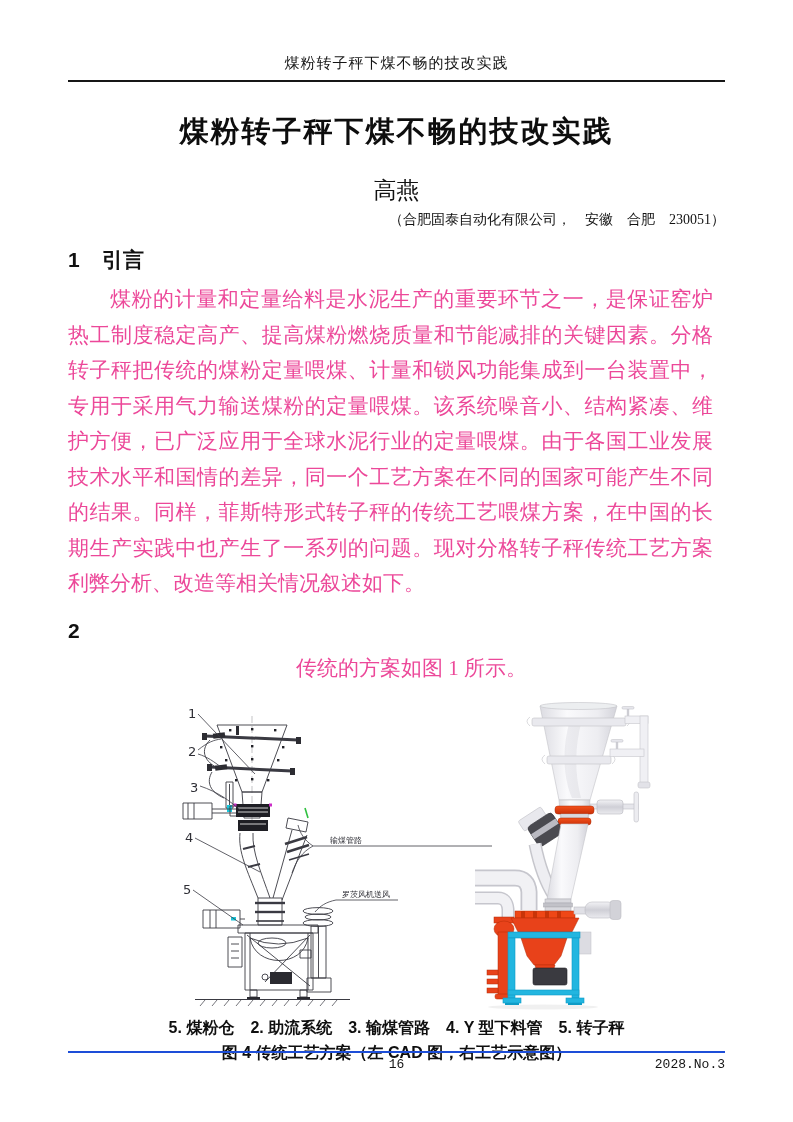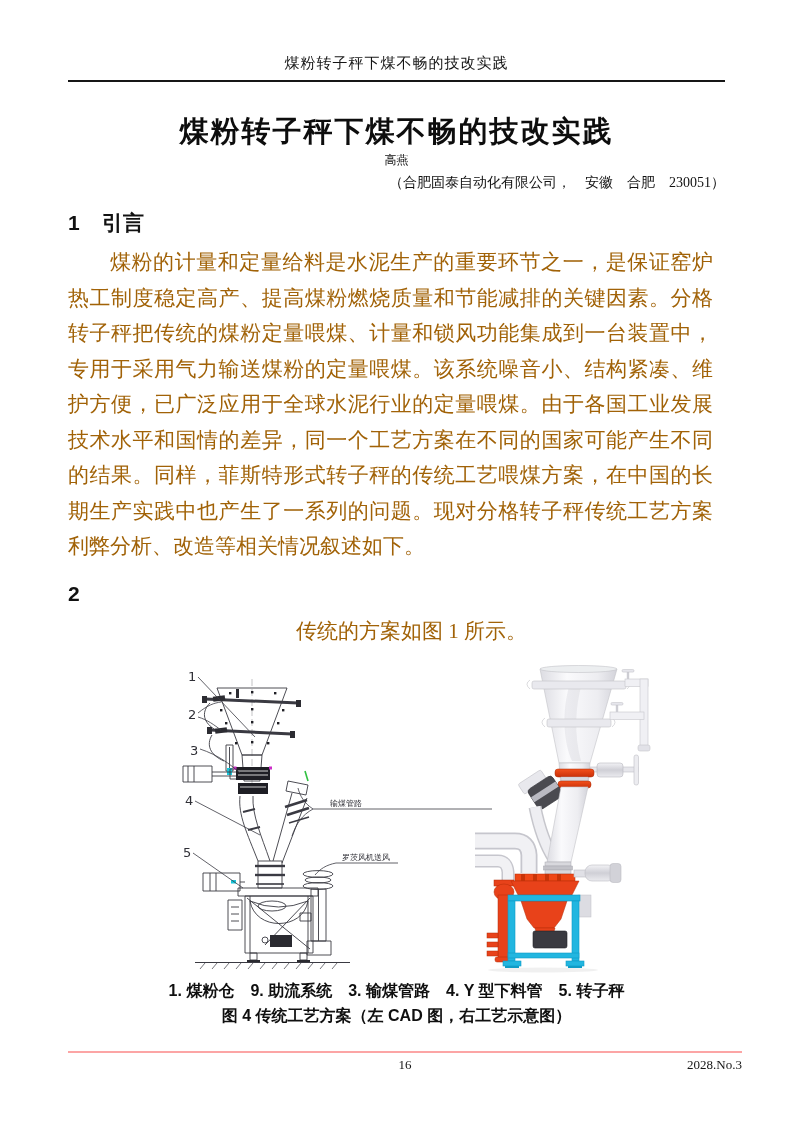--- a/index.html
+++ b/index.html
@@ -5,40 +5,40 @@
   html,body{margin:0;padding:0;background:#ffffff;}
   .page{position:relative;width:793px;height:1122px;background:#fff;overflow:hidden;
         font-family:"Liberation Serif","DejaVu Serif",serif;color:#111;}
   .content{margin:0 68px;}
   
   .running-header{padding-top:54px;padding-bottom:7px;border-bottom:2px solid #161616;
                   text-align:center;font-size:15px;letter-spacing:1px;color:#141414;}
   
   .doc-title{margin-top:30px;text-align:center;font-family:"Liberation Sans","DejaVu Sans",sans-serif;
              font-weight:bold;font-size:29px;letter-spacing:2px;color:#0d0d0d;}
-  .author{margin-top:0;text-align:center;font-size:12px;}
+  .author{margin-top:23px;text-align:center;font-size:23px;}
   .affiliation{margin-top:5px;text-align:right;font-size:14px;}
   
   .sec-heading{margin-top:17px;font-family:"Liberation Sans","DejaVu Sans",sans-serif;
                font-weight:bold;font-size:21px;display:flex;align-items:baseline;}
   .sec-heading .num{width:34px;}
   .body-par{margin:8px 12px 0 0;font-size:21px;line-height:35.5px;text-align:justify;
-            text-indent:2em;color:#a16207;}
+            text-indent:2em;color:#ec4899;}
   .body-par.short{text-align:center;}
   
   .figure-wrap{position:relative;height:312px;margin-top:14px;}
   .fig-left{position:absolute;left:82px;top:0;}
   .fig-right{position:absolute;left:407px;top:2px;}
   .caption{font-family:"Liberation Sans","DejaVu Sans",sans-serif;font-weight:bold;
            text-align:center;font-size:16px;color:#0f0f0f;}
   .caption.items{margin-top:6px;}
   .caption.title{margin-top:4px;}
   
-  .footer{position:absolute;left:68px;right:51px;top:1051px;border-top:2px solid #fca5a5;
-          font-family:Liberation Serif, serif;font-size:13px;color:#141414;}
+  .footer{position:absolute;left:68px;right:68px;top:1051px;border-top:2px solid #1d4ed8;
+          font-family:Liberation Mono, monospace;font-size:13px;color:#141414;}
   .footer .pageno{display:block;text-align:center;padding-top:4px;}
   .footer .issue{position:absolute;right:0;top:4px;}
   
   .cad line,.cad path,.cad rect,.cad ellipse,.cad polygon,.cad circle{vector-effect:non-scaling-stroke;}
   .cad text{font-family:"DejaVu Sans",sans-serif;fill:#2f2f36;}
   .cad .lbl{font-size:13px;}
   .cad .ann{font-size:8px;}
 </style>
 </head>
 <body>
@@ -333,21 +333,21 @@
           <rect x="33" y="288" width="71" height="5" fill="#22b6e0"></rect>
           <rect x="28" y="296" width="18" height="5" fill="#22b6e0"></rect>
           <rect x="91" y="296" width="18" height="5" fill="#22b6e0"></rect>
           <rect x="30" y="301" width="14" height="2" fill="#0f9cc6" stroke="none"></rect>
           <rect x="93" y="301" width="14" height="2" fill="#0f9cc6" stroke="none"></rect>
         </g>
         <ellipse cx="68" cy="305" rx="55" ry="2.5" fill="rgba(0,0,0,0.06)"></ellipse>
       </svg>
     </div>
 
-    <div class="caption items">1. 煤粉仓　9. 助流系统　3. 输煤管路　4. Y 型下料管　5. 转子秤</div>
+    <div class="caption items">5. 煤粉仓　2. 助流系统　3. 输煤管路　4. Y 型下料管　5. 转子秤</div>
     <div class="caption title">图 4 传统工艺方案（左 CAD 图，右工艺示意图）</div>
   </div>
 
   <div class="footer">
     <span class="pageno">16</span>
     <span class="issue">2028.No.3</span>
   </div>
 
 </div>
 

